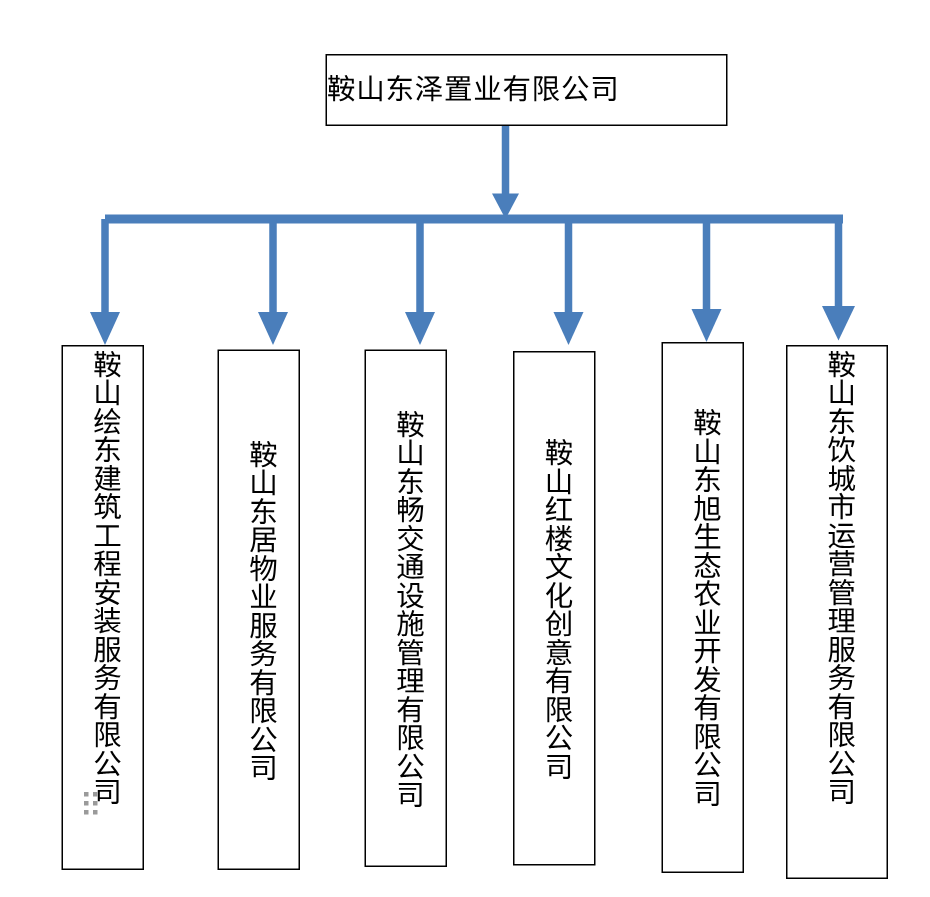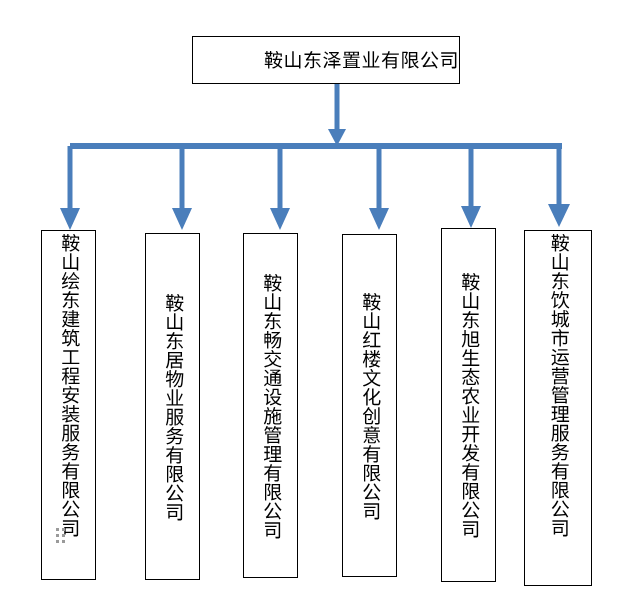--- a/index.html
+++ b/index.html
@@ -40,21 +40,22 @@
     position: absolute;
     box-sizing: border-box;
     border: 1px solid #000000;
     background: #ffffff;
     z-index: 2;
   }
 
   .root-box {
     display: flex;
     align-items: center;
-    justify-content: flex-end;
+    justify-content: flex-start;
+    margin-left: 25px;
   }
 
   .root-label {
     font-size: 19px;
     line-height: 1.1;
     letter-spacing: 0.5px;
     white-space: nowrap;
     color: #000000;
   }
 

